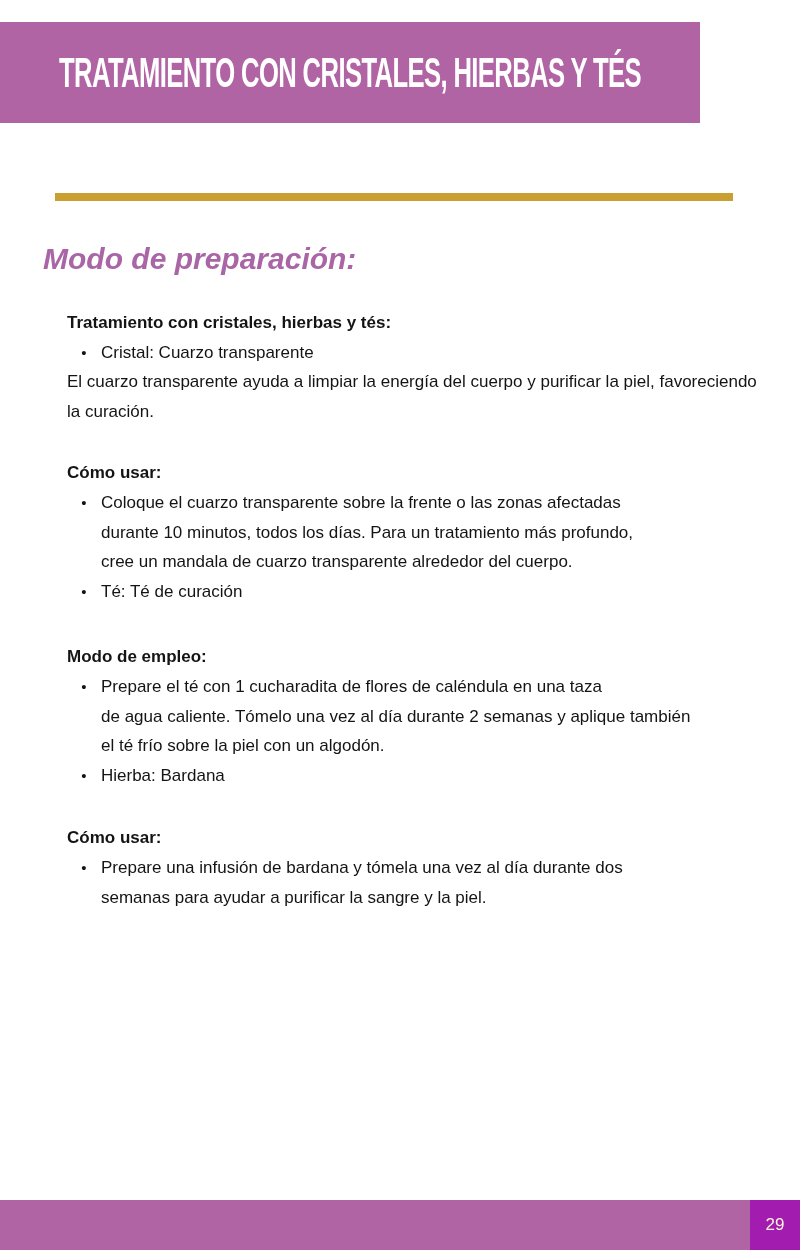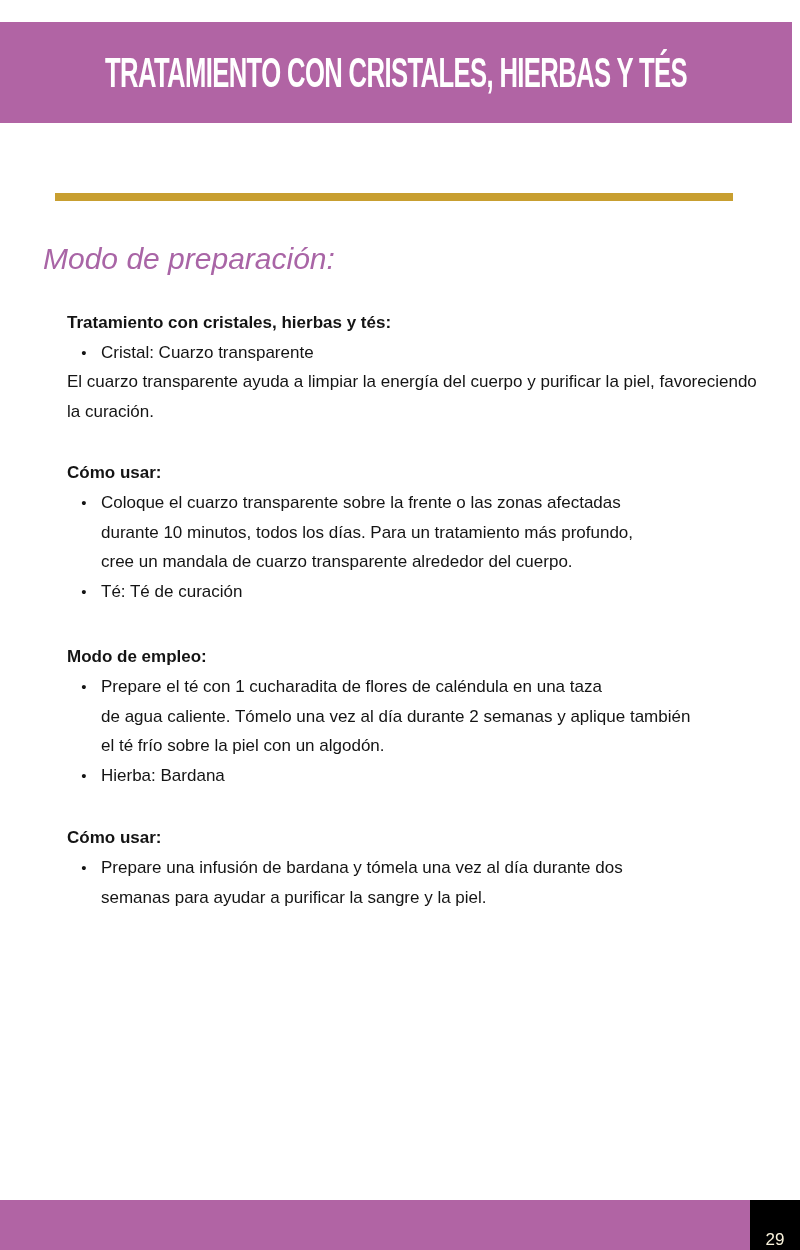--- a/index.html
+++ b/index.html
@@ -10,21 +10,21 @@
     position: relative;
     background: #ffffff;
     font-family: "Liberation Sans", sans-serif;
     color: #141414;
     overflow: hidden;
   }
 
   
   .banner {
     margin-top: 22px;
-    width: 792px;
+    width: 700px;
     height: 101px;
     background: #b164a4;
     display: flex;
     align-items: center;
     justify-content: center;
   }
   .banner-title {
     color: #ffffff;
     font-size: 42px;
     font-weight: 700;
@@ -40,21 +40,21 @@
     width: 678px;
     height: 8px;
     background: #c89f30;
   }
 
   
   .section-heading {
     margin: 40px 0 0 43px;
     font-size: 30px;
     font-style: italic;
-    font-weight: 400;
+    font-weight: 700;
     color: #a965a6;
     line-height: 36px;
   }
 
   
   .content {
     margin-left: 67px;
     margin-right: 5px;
     font-size: 17px;
     line-height: 29.6px;
@@ -84,23 +84,23 @@
     height: 50px;
     display: flex;
   }
   .footer-bar {
     flex: 1 1 auto;
     background: #b164a4;
   }
   .footer-page-box {
     flex: 0 0 50px;
     width: 50px;
-    background: #000000;
+    background: #a21caf;
     display: flex;
-    align-items: flex-end;
+    align-items: center;
     justify-content: center;
   }
   .footer-page-number {
     color: #faf3dc;
     font-size: 17px;
   }
 </style>
 </head>
 <body>
 

